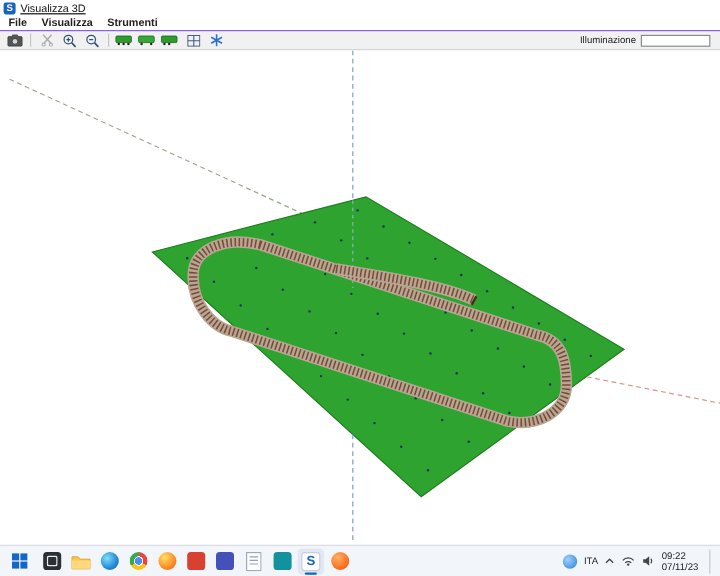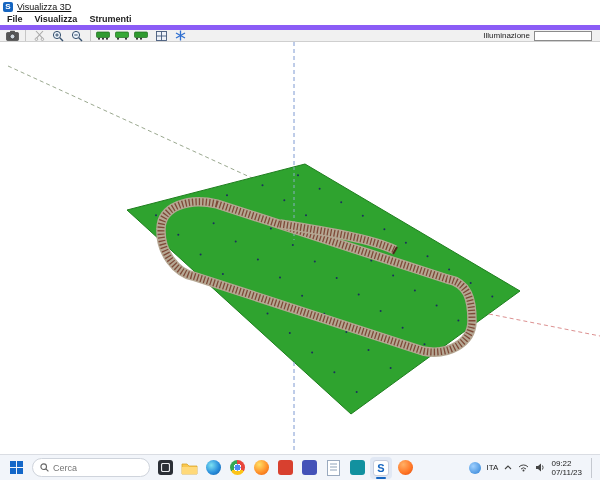--- a/index.html
+++ b/index.html
@@ -14,21 +14,21 @@
            font-size:8px; font-weight:bold; display:flex; align-items:center;
            justify-content:center; margin-right:4px; }
   .title { font-size:9px; color:#111;text-decoration:underline; }
 
   .menubar { position:absolute; top:13px; left:0; right:0; height:12px;
              display:flex; align-items:center; gap:12px; padding-left:7px;
              background:#fff; font-size:9px; color:#222; }
   .menubar span { cursor:default;font-weight:bold; }
 
   .toolbar { position:absolute; top:25px; left:0; right:0; height:17px;
-             background:#f1f1f1; border-top:5px solid #8b5cf6; border-bottom:1px solid #cfcfcf;
+             background:#f1f1f1; border-top:1px solid #8b5cf6; border-bottom:1px solid #cfcfcf;
              display:flex; align-items:center; padding:0 4px; gap:3px; }
   .tbtn { width:16px; height:13px; display:flex; align-items:center; justify-content:center; }
   .sep  { width:1px; height:11px; background:#c6c6c6; margin:0 2px; }
   .illum { margin-left:auto; display:flex; align-items:center; gap:4px;
            font-size:8px; color:#222; padding-right:4px; }
   .illum input { width:58px; height:10px; border:1px solid #8b8b8b; background:#fff;
                  font-size:7px; padding:0 2px; }
 
   
   .viewport { position:absolute; top:42px; left:0; right:0; height:412px; background:#fff; }
@@ -252,27 +252,20 @@
   <div class="taskbar">
     <div class="start">
       <svg width="13" height="13">
         <rect x="0" y="0" width="6" height="6" fill="#1467c8"></rect>
         <rect x="7" y="0" width="6" height="6" fill="#1467c8"></rect>
         <rect x="0" y="7" width="6" height="6" fill="#1467c8"></rect>
         <rect x="7" y="7" width="6" height="6" fill="#1467c8"></rect>
       </svg>
     </div>
 
-    <div class="search">
-      <svg width="9" height="9">
-        <circle cx="3.7" cy="3.7" r="2.8" fill="none" stroke="#666" stroke-width="1.1"></circle>
-        <line x1="5.9" y1="5.9" x2="8.4" y2="8.4" stroke="#666" stroke-width="1.1"></line>
-      </svg>
-      <input placeholder="Cerca" style="">
-    </div>
 
     <div class="apps">
       <div class="app">
         <div class="sq darkic">
           <svg width="9" height="9">
               <rect x="0.5" y="0.5" width="8" height="8" rx="1.5" fill="none" stroke="#e8eaee" stroke-width="1.2"></rect>
             </svg>
         </div>
       </div>
       <div class="app">

